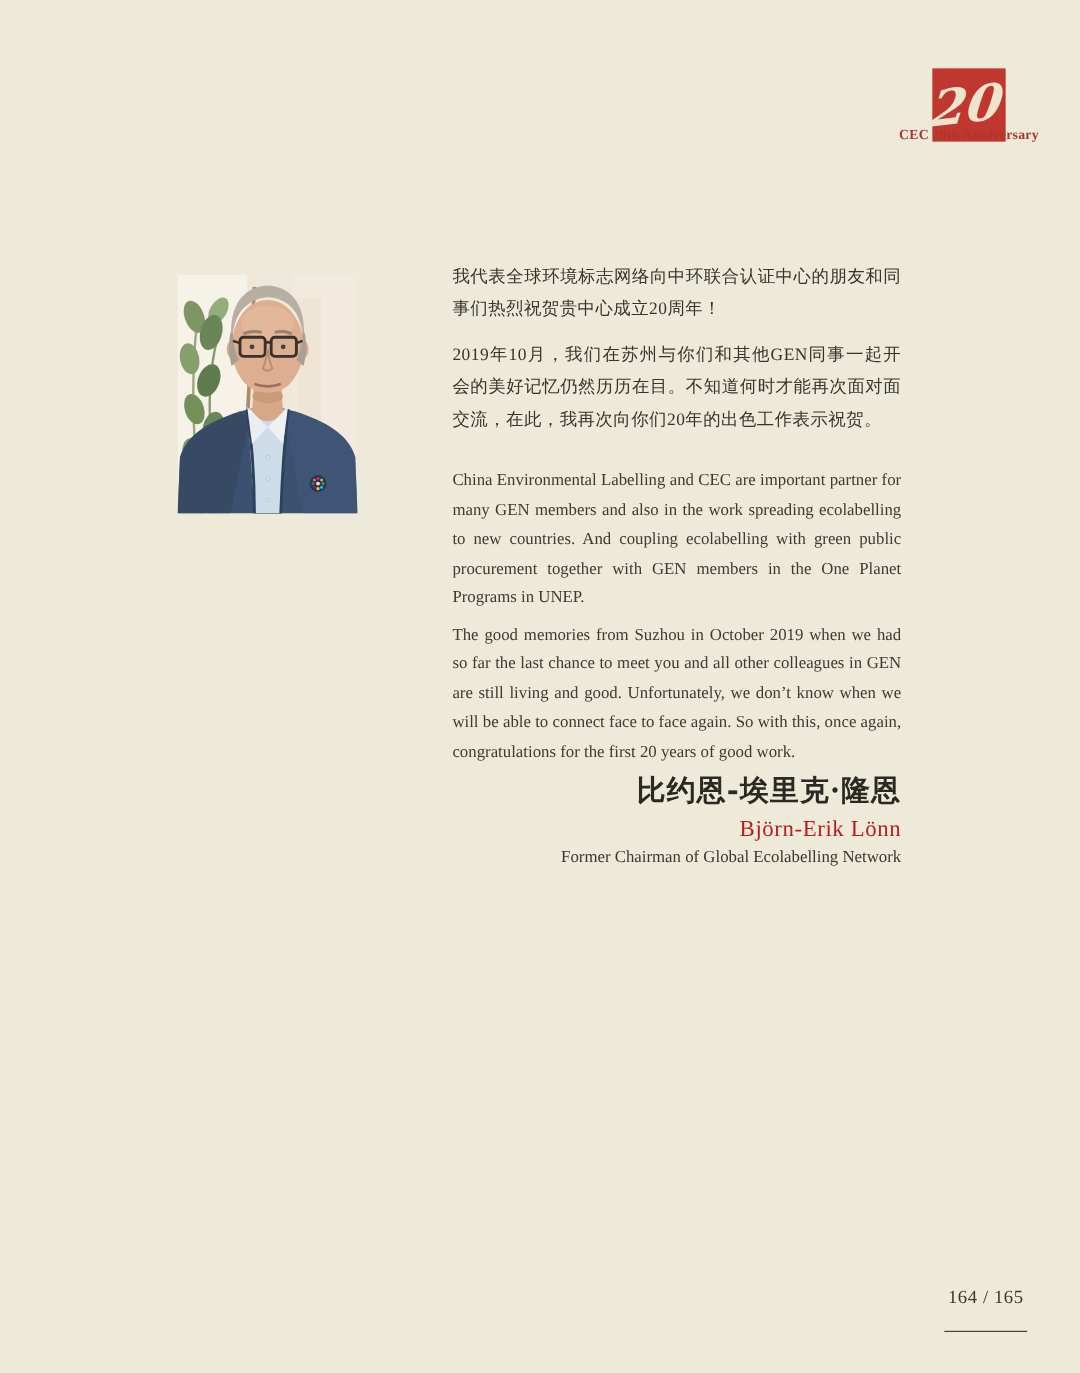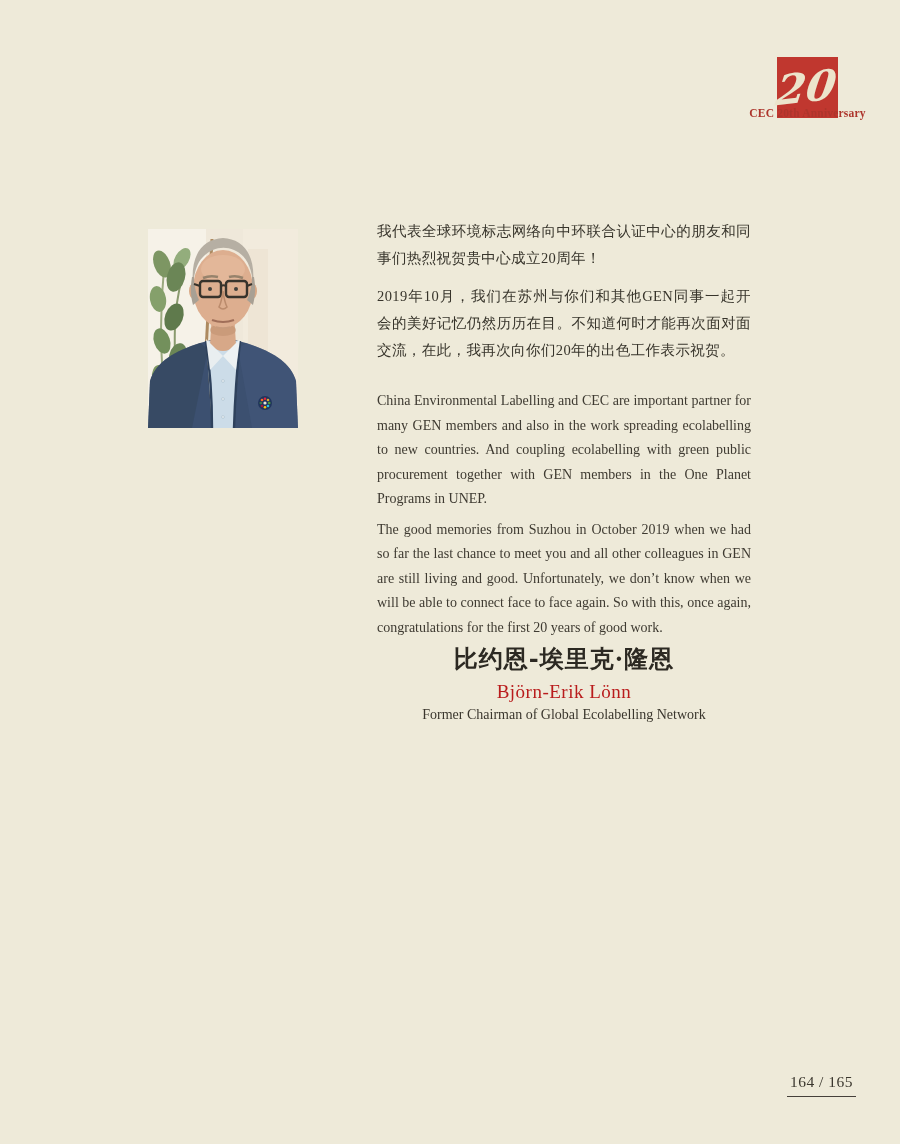--- a/index.html
+++ b/index.html
@@ -44,21 +44,21 @@
   }
   .cn p:last-child{margin-bottom:0;}
   .cn{margin-bottom:25px;}
   .en p{
     font-size:14px;line-height:24.5px;
     text-align:justify;margin-bottom:6px;color:#3e3a31;
   }
   .en p:last-child{margin-bottom:0;}
 
   
-  .signature{margin-top:4px;text-align:center;}
+  .signature{margin-top:4px;text-align:right;}
   .sig-name-cn{
     font-size:24px;font-weight:700;line-height:30px;
     color:#2c2922;letter-spacing:1px;
     font-family:"DejaVu Serif","Liberation Serif",serif;
   }
   .sig-title-cn{
     margin-top:4px;font-size:14px;line-height:16px;
     color:#3a362d;letter-spacing:2px;
   }
   .sig-name-en{
@@ -66,21 +66,21 @@
     color:#b91c1c;letter-spacing:.5px;
   }
   .sig-title-en{
     margin-top:5px;font-size:14px;line-height:16px;color:#3a362d;
   }
 
   
   .pagenum{
     position:absolute;right:44px;top:1073px;
     font-size:15.5px;color:#3b372e;letter-spacing:.5px;
-    padding:0 3px 5px 3px;
+    padding:0 3px 18px 3px;
     border-bottom:1.5px solid #45403a;
   }
 </style>
 </head>
 <body>
 
 <div class="page">
 
   <div class="mark-square">
     <span class="mark-num">20</span>

